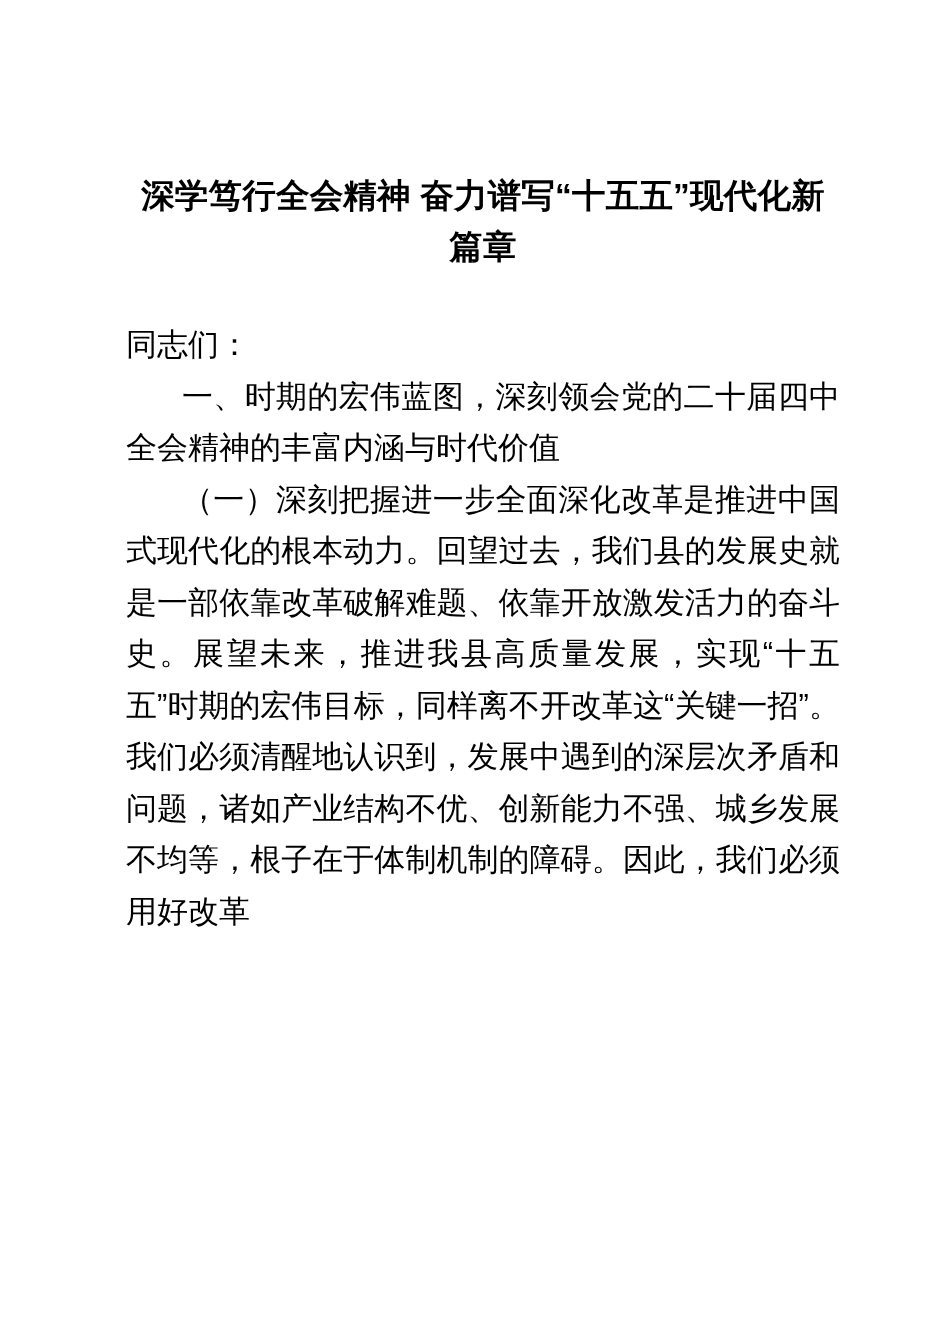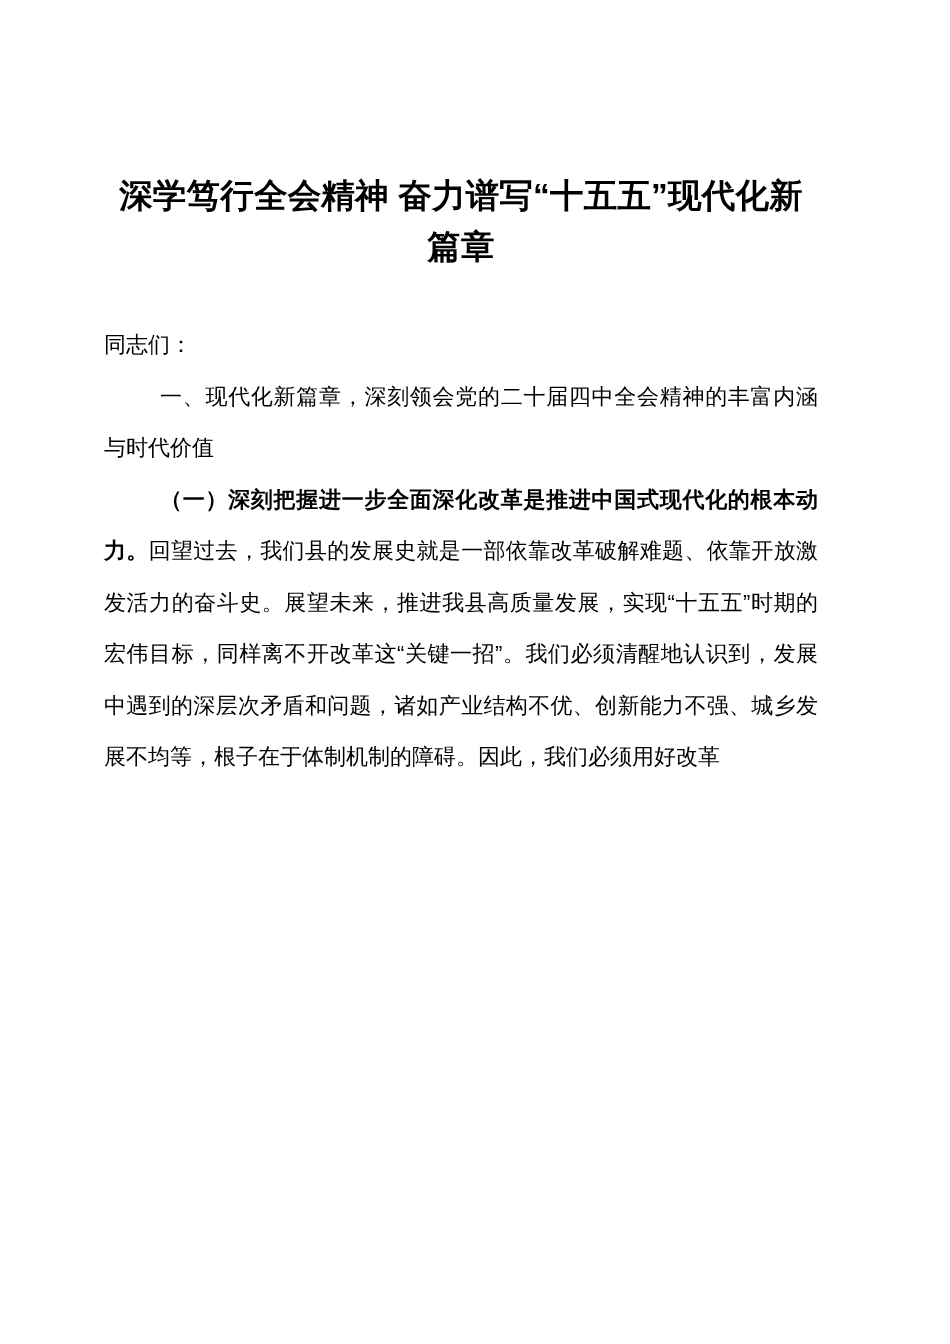--- a/index.html
+++ b/index.html
@@ -20,41 +20,41 @@
     position: relative;
     width: 950px;
     height: 1344px;
     box-sizing: border-box;
     padding: 0;
     background: #ffffff;
   }
 
   .content {
     position: absolute;
-    left: 104px;
+    left: 126px;
     top: 0;
     width: 714px;
   }
 
   
   .doc-title {
     margin: 0;
     padding-top: 170px;
     font-size: 33.5px;
     line-height: 51px;
     font-weight: 700;
     text-align: center;
     letter-spacing: 0.2px;
     word-break: break-all;
   }
 
   
   .para {
     margin: 0;
-    font-size: 22px;
+    font-size: 31px;
     line-height: 51.5px;
     font-weight: 400;
     text-align: justify;
     text-justify: inter-ideograph;
     text-align-last: left;
     word-break: break-all;
     letter-spacing: 0;
   }
 
   .para.indent {
@@ -63,35 +63,35 @@
 
   .para.salutation {
     text-indent: 0;
   }
 
   .gap-after-title {
     height: 47px;
   }
 
   .b {
-    font-weight: 700;
+    font-weight: 400;
     margin-top: 46px;
   }
 </style>
 </head>
 <body>
 
 <div class="page">
   <div class="content">
 
     <h1 class="doc-title">深学笃行全会精神 奋力谱写“十五五”现代化新篇章</h1>
 
     <div class="gap-after-title"></div>
 
     <p class="para salutation">同志们：</p>
 
 
-    <p class="para indent">一、现代化新篇章，深刻领会党的二十届四中全会精神的丰富内涵与时代价值</p>
+    <p class="para indent">一、时期的宏伟蓝图，深刻领会党的二十届四中全会精神的丰富内涵与时代价值</p>
 
     <p class="para indent"><span class="b">（一）深刻把握进一步全面深化改革是推进中国式现代化的根本动力。</span><span>回望过去，我们县的发展史就是一部依靠改革破解难题、依靠开放激发活力的奋斗史。展望未来，推进我县高质量发展，实现“十五五”时期的宏伟目标，同样离不开改革这“关键一招”。我们必须清醒地认识到，发展中遇到的深层次矛盾和问题，诸如产业结构不优、创新能力不强、城乡发展不均等，根子在于体制机制的障碍。因此，我们必须用好改革</span></p>
 
   </div>
 </div>
 
 </body></html>

